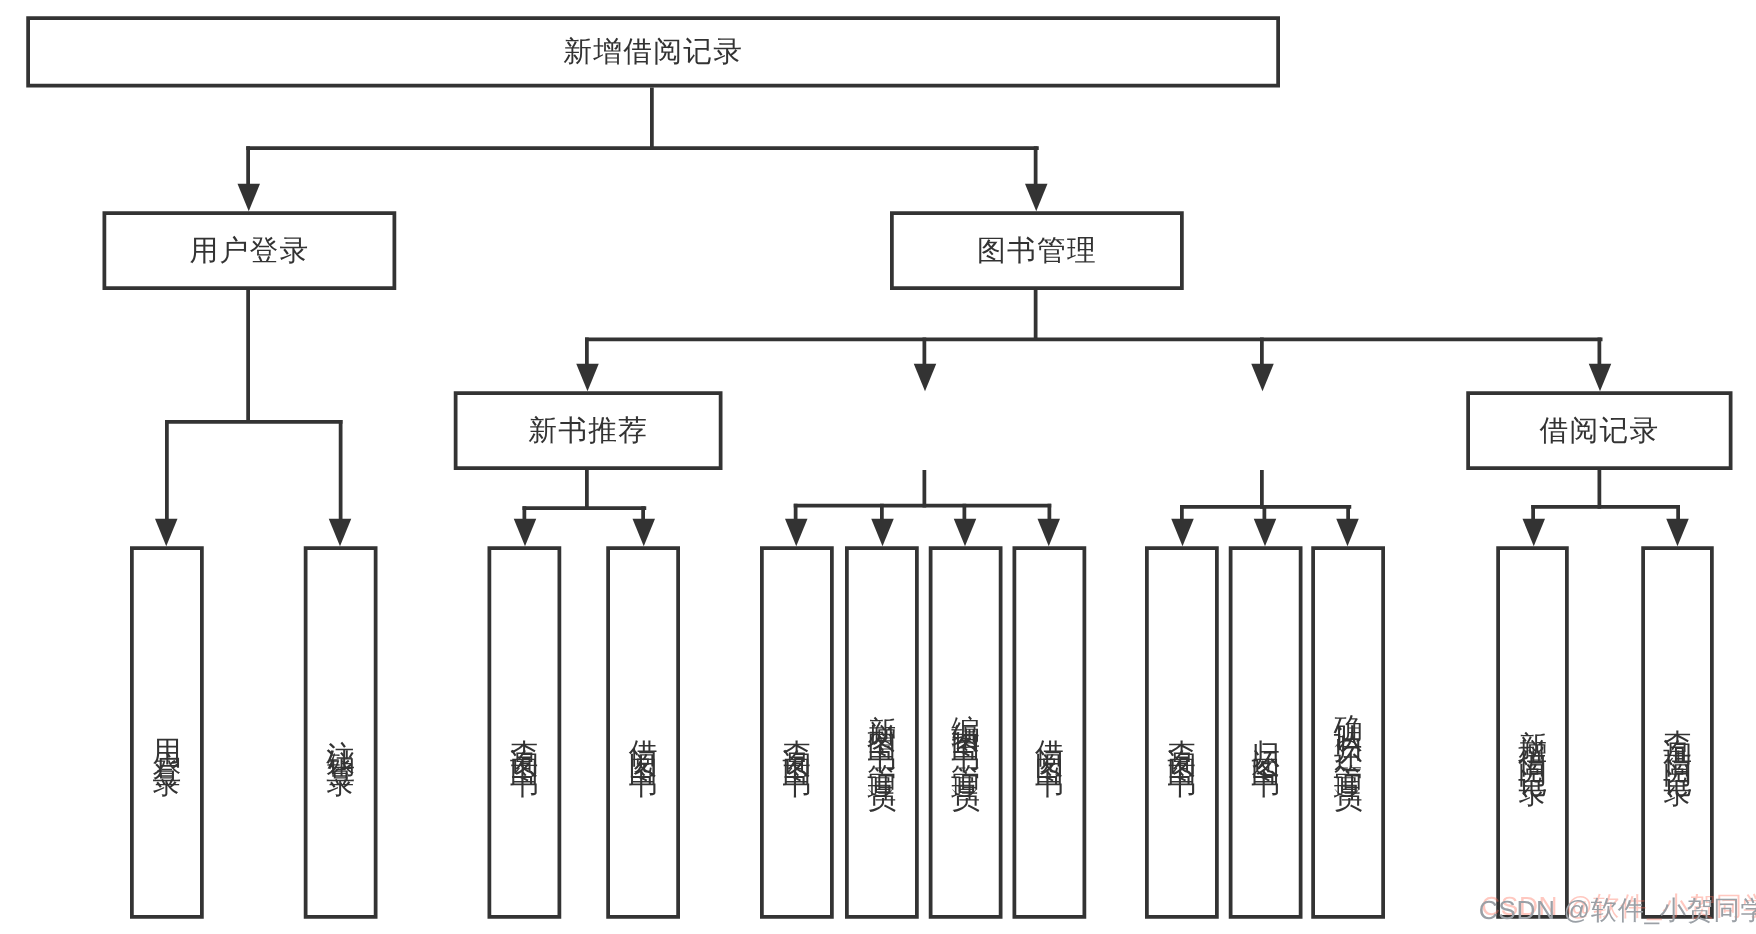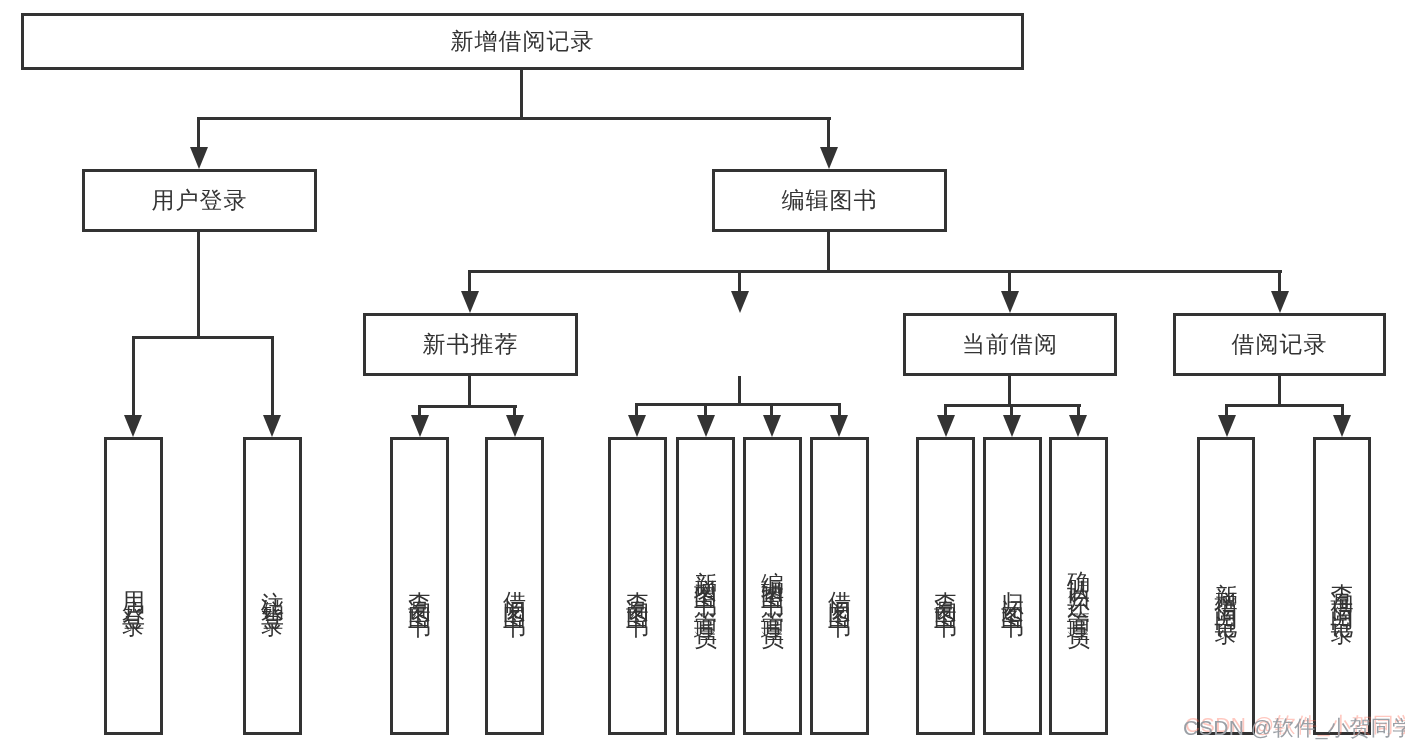--- a/index.html
+++ b/index.html
@@ -20,24 +20,23 @@
              text-shadow:2px -3px 0 rgba(255,110,90,0.38);}
 </style>
 </head>
 <body>
 
 <div class="stage">
 
   <div class="box" style="left:21px;top:13px;width:1003px;height:57px;">新增借阅记录</div>
 
   <div class="box" style="left:82px;top:169px;width:235px;height:63px;">用户登录</div>
-  <div class="box" style="left:712px;top:169px;width:235px;height:63px;">编辑图书</div>
+  <div class="box" style="left:712px;top:169px;width:235px;height:63px;">图书管理</div>
 
   <div class="box" style="left:363px;top:313px;width:215px;height:63px;">新书推荐</div>
-  <div class="box" style="left:903px;top:313px;width:214px;height:63px;">当前借阅</div>
   <div class="box" style="left:1173px;top:313px;width:213px;height:63px;">借阅记录</div>
 
   <div class="box vbox" style="left:104px;top:437px;width:59px;height:298px;">用户登录</div>
   <div class="box vbox" style="left:243px;top:437px;width:59px;height:298px;">注销登录</div>
 
   <div class="box vbox" style="left:390px;top:437px;width:59px;height:298px;">查询图书</div>
   <div class="box vbox" style="left:485px;top:437px;width:59px;height:298px;">借阅图书</div>
 
   <div class="box vbox" style="left:608px;top:437px;width:59px;height:298px;">查询图书</div>
   <div class="box vbox" style="left:676px;top:437px;width:59px;height:298px;">新增图书（管理员）</div>

